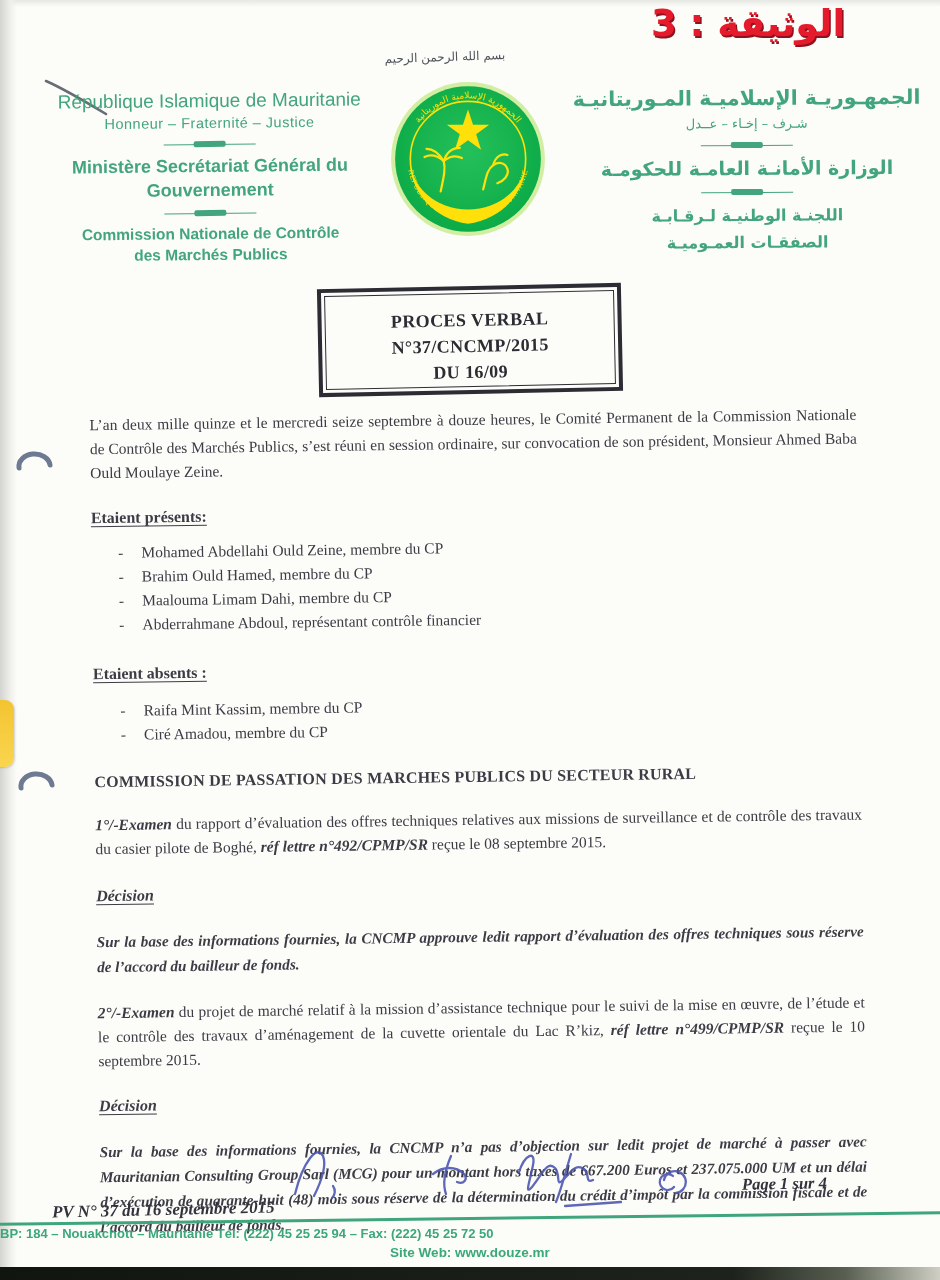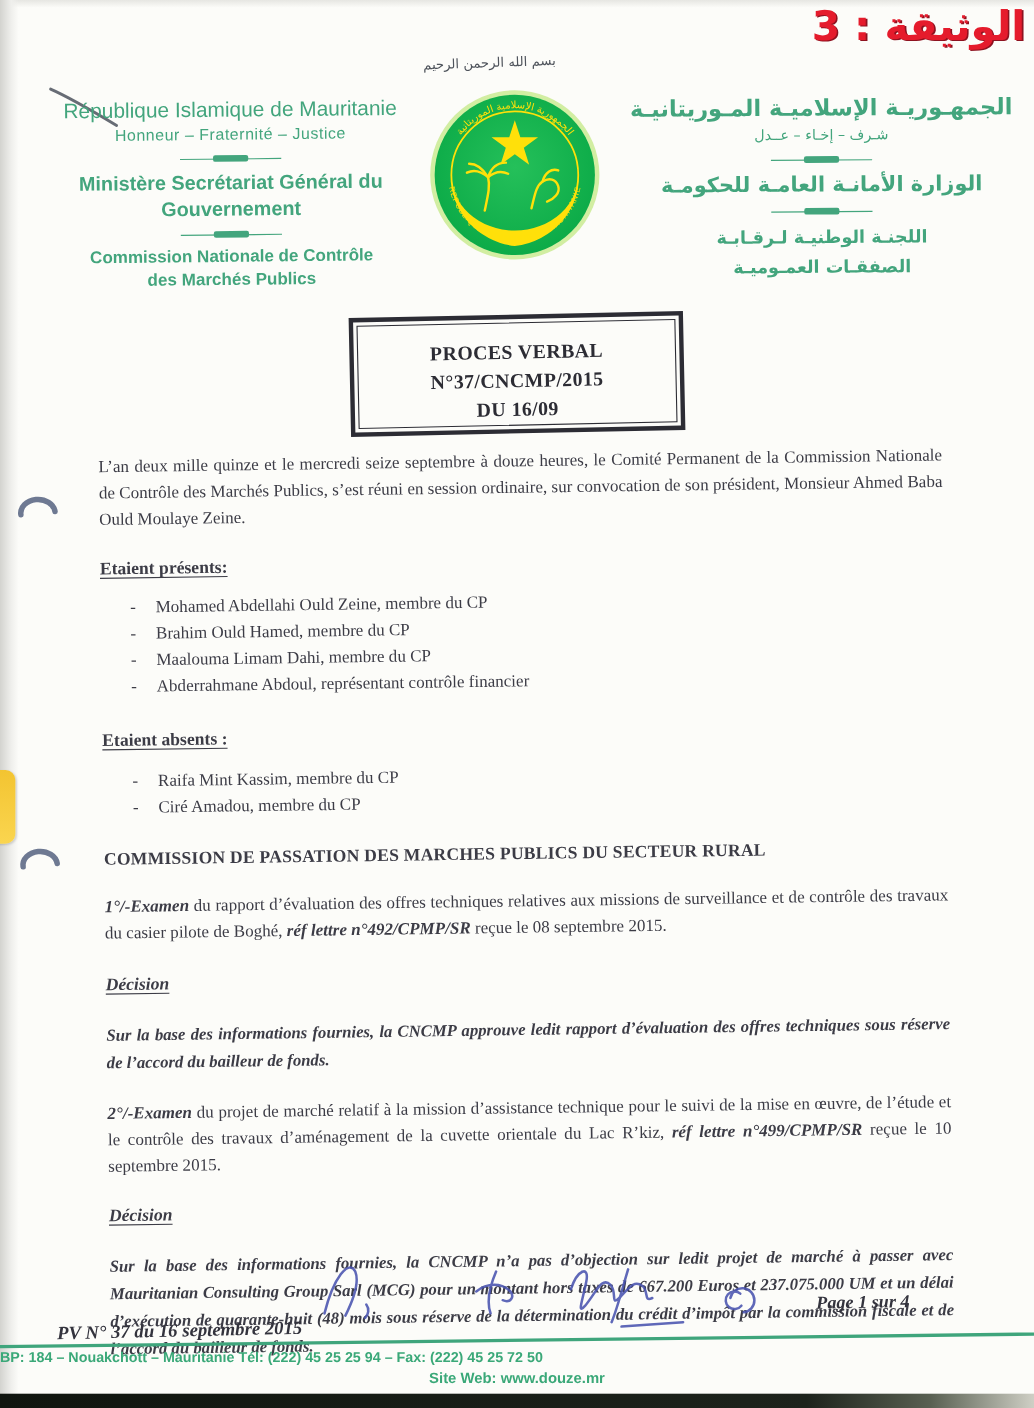--- a/index.html
+++ b/index.html
@@ -10,21 +10,21 @@
     background:linear-gradient(90deg,#d3d3cf,#efefec 60%,rgba(252,252,249,0));}
   .edge-top{position:absolute;left:0;top:0;width:100%;height:7px;
     background:linear-gradient(180deg,#e6e6e2,rgba(252,252,249,0));}
   .scan-strip{position:absolute;bottom:0;left:0;width:100%;height:13px;
     background:linear-gradient(90deg,#10150f,#1d231c 78%,#596052 90%,#cfcfc5 100%);}
   .sticky-tab{position:absolute;left:-5px;top:700px;width:19px;height:67px;border-radius:0 9px 9px 0;
     background:linear-gradient(180deg,#f3c431,#fad54f);box-shadow:1px 1px 2px rgba(0,0,0,.15);}
   .crescent{position:absolute;width:44px;height:30px;}
   .pen-mark{position:absolute;left:42px;top:76px;width:70px;height:42px;}
   
-  .doc-tag{position:absolute;top:2px;right:8px;width:368px;text-align:right;direction:rtl;
+  .doc-tag{position:absolute;top:2px;right:8px;width:368px;text-align:center;direction:rtl;
     font-family:"DejaVu Sans",sans-serif;font-weight:bold;font-size:37px;color:#e51b2c;
     text-shadow:1.5px 1.5px 0 #8e1220;letter-spacing:1px;}
   .bismillah{position:absolute;top:50px;left:380px;width:130px;text-align:center;
     font-family:"DejaVu Sans",sans-serif;font-size:12px;color:#4f545c;transform:rotate(-2deg);}
   
   .hdr-left{position:absolute;left:36px;top:88px;width:348px;text-align:center;
     color:#43a57d;font-family:"Liberation Sans",sans-serif;transform:rotate(-0.6deg);}
   .hdr-left .f1{font-size:19px;line-height:25px;}
   .hdr-left .f2{font-size:14.5px;line-height:20px;letter-spacing:.5px;}
   .hdr-left .f3{font-size:18px;font-weight:bold;line-height:24px;margin:0 30px;}

